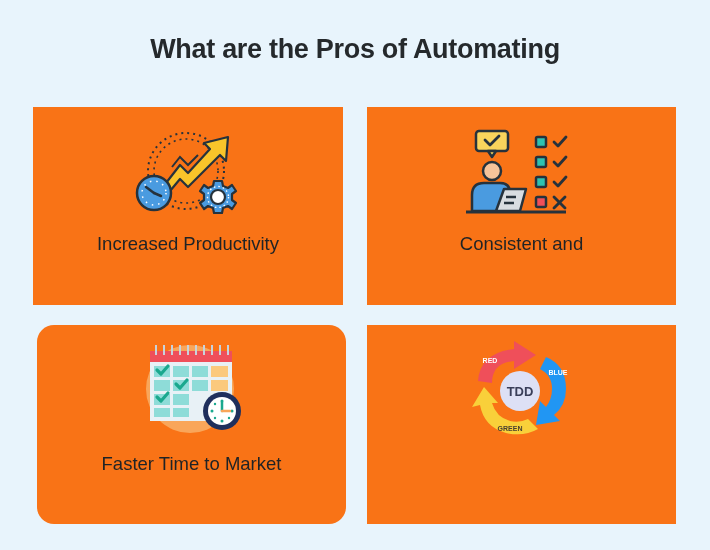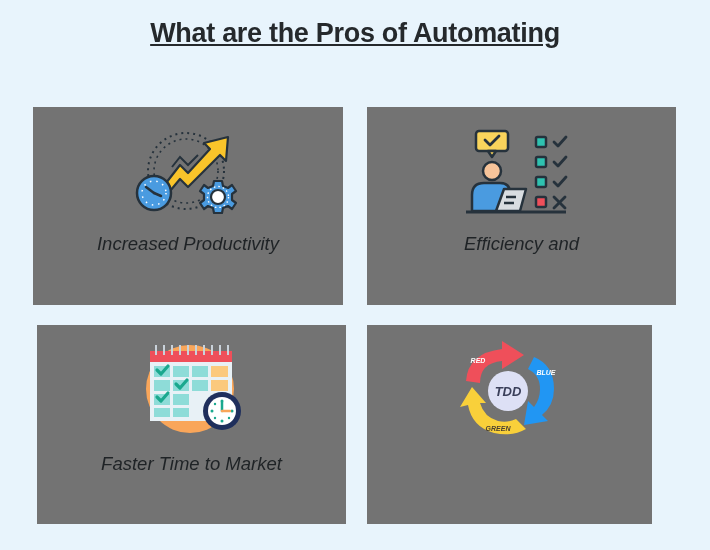--- a/index.html
+++ b/index.html
@@ -4,32 +4,32 @@
 <style>
   html, body { margin: 0; padding: 0; }
   body {
     width: 710px; height: 550px; overflow: hidden;
     background: #e8f4fc;
     font-family: "Liberation Sans", "DejaVu Sans", sans-serif;
     position: relative;
     color: #222629;
   }
   .title {
-    position: absolute; left: 0; top: 16px; width: 710px;
+    position: absolute; left: 0; top: 32px; width: 710px;
     text-align: center; font-weight: 700; font-size: 27px; line-height: 35px;
-    color: #25292c; letter-spacing: -0.3px; text-decoration: underline;
+    color: #25292c; letter-spacing: -0.3px;
   }
   .card {
-    position: absolute; background: #737373;
-    display: flex; flex-direction: column; align-items: center; font-style: italic;
+    position: absolute; background: #f97316;
+    display: flex; flex-direction: column; align-items: center;
   }
   .c1 { left: 33px; top: 107px; width: 310px; height: 198px; }
   .c2 { left: 367px; top: 107px; width: 309px; height: 198px; }
-  .c3 { left: 37px; top: 325px; width: 309px; height: 199px; }
-  .c4 { left: 367px; top: 325px; width: 285px; height: 199px; }
+  .c3 { left: 37px; top: 325px; width: 309px; height: 199px; border-radius: 17px; }
+  .c4 { left: 367px; top: 325px; width: 309px; height: 199px; }
   .icon { position: absolute; top: 16px; left: 50%; transform: translateX(-50%); width: 120px; height: 96px; }
   .c3 .icon, .c4 .icon { top: 14px; }
   .label {
     position: absolute; left: 0; width: 100%; text-align: center;
     font-size: 18.5px; line-height: 25px; color: #1f2326;
   }
   .c1 .label, .c2 .label { top: 124px; }
   .c3 .label, .c4 .label { top: 126px; }
 </style>
 </head>
@@ -79,21 +79,21 @@
     </g>
     <g fill="none" stroke="#26323c" stroke-width="2.8" stroke-linecap="round" stroke-linejoin="round">
       <polyline points="92,19 96,23 104,14"></polyline>
       <polyline points="92,39 96,43 104,34"></polyline>
       <polyline points="92,59 96,63 104,54"></polyline>
       <line x1="92" y1="74" x2="103" y2="85"></line>
       <line x1="103" y1="74" x2="92" y2="85"></line>
     </g>
   </svg>
   <div class="label">
-    <div>Efficiency and</div>
+    <div>Consistent and</div>
   </div>
 </div>
 
 <div class="card c3">
   <svg class="icon" viewBox="0 0 120 96">
     <circle cx="58" cy="50" r="44" fill="#f9a65a"></circle>
     <rect x="18" y="14" width="82" height="68" fill="#e8f1f6"></rect>
     <rect x="18" y="12" width="82" height="11" fill="#ef4f5a"></rect>
     <g stroke="#c9d2da" stroke-width="2">
       <line x1="24" y1="6" x2="24" y2="16"></line>

